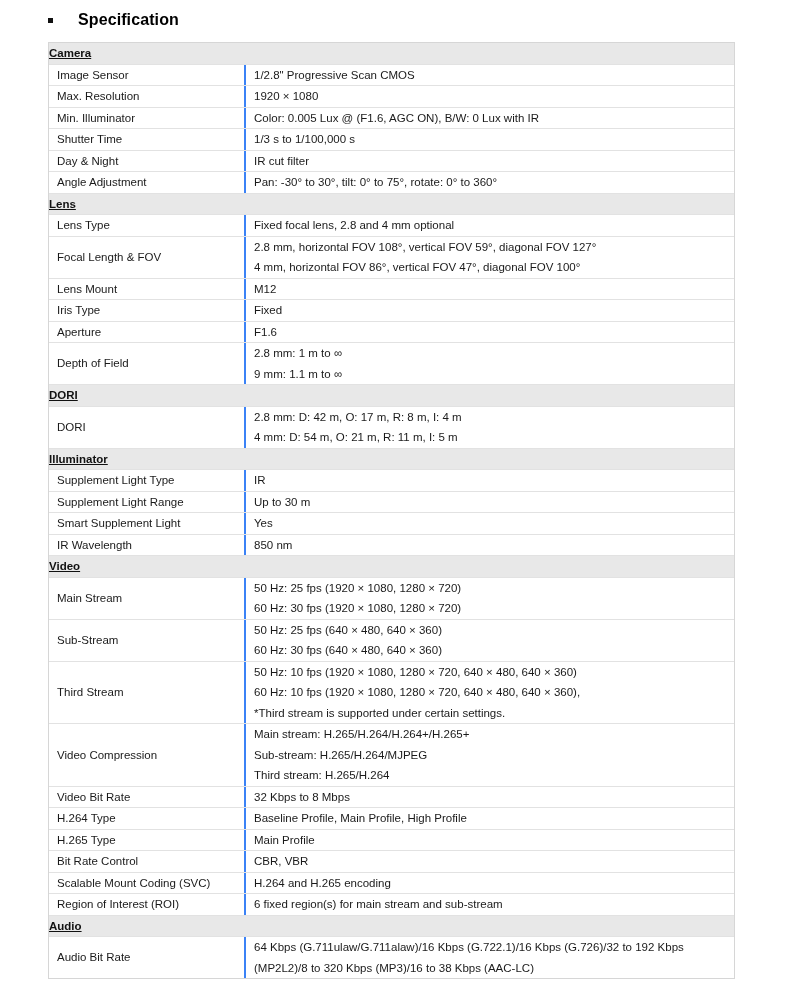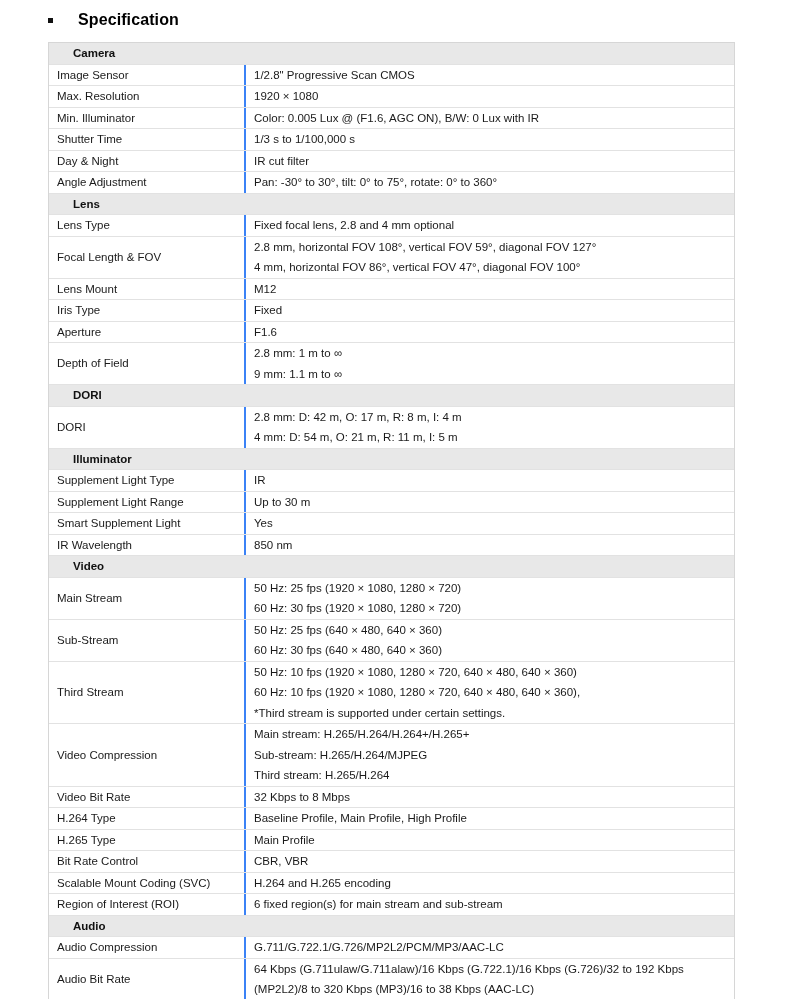--- a/index.html
+++ b/index.html
@@ -38,22 +38,23 @@
     border: 1px solid #d6d6d6;
     font-size: 11.5px;
   }
   .spec-table > div + div {
     border-top: 1px solid #e2e2e2;
   }
   .section-header {
     background: #e8e8e8;
     font-weight: bold;
     line-height: 20.5px;
-    padding: 0 24px;
+    padding: 0 0;
     color: #111111;
+    text-decoration: underline;
   }
   .row {
     display: flex;
     background: #ffffff;
   }
   .label-cell {
     flex: 0 0 197px;
     width: 197px;
     padding: 0 8px;
     border-right: 2px solid #3b82f6;
@@ -252,26 +253,20 @@
         </div>
       </div>
       <div class="row">
         <div class="label-cell">Region of Interest (ROI)</div>
         <div class="value-cell">
           <div class="value-line">6 fixed region(s) for main stream and sub-stream</div>
         </div>
       </div>
       <div class="section-header">Audio</div>
       <div class="row">
-        <div class="label-cell">Audio Compression</div>
-        <div class="value-cell">
-          <div class="value-line">G.711/G.722.1/G.726/MP2L2/PCM/MP3/AAC-LC</div>
-        </div>
-      </div>
-      <div class="row">
         <div class="label-cell">Audio Bit Rate</div>
         <div class="value-cell">
           <div class="value-line">64 Kbps (G.711ulaw/G.711alaw)/16 Kbps (G.722.1)/16 Kbps (G.726)/32 to 192 Kbps</div>
           <div class="value-line">(MP2L2)/8 to 320 Kbps (MP3)/16 to 38 Kbps (AAC-LC)</div>
         </div>
       </div>
     </div>
 </div>
 
 </body></html>

